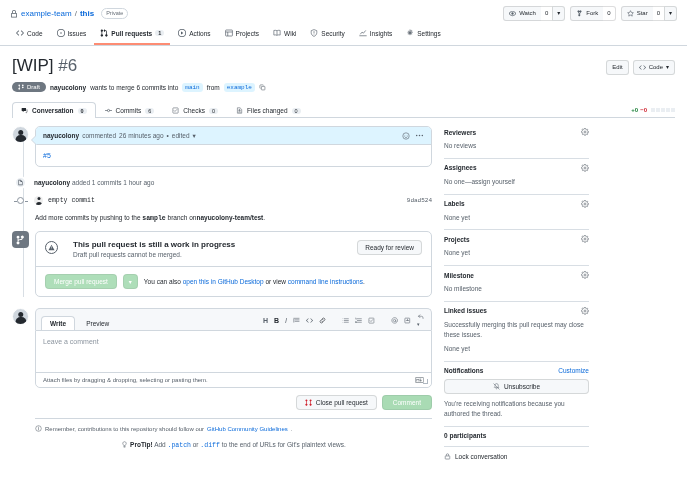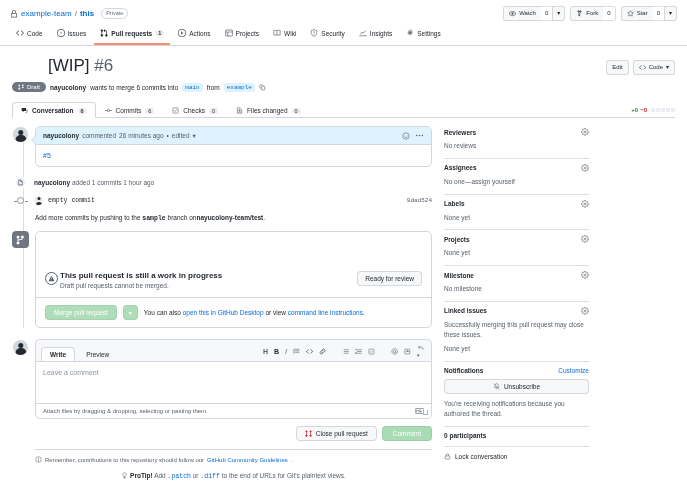--- a/index.html
+++ b/index.html
@@ -54,21 +54,21 @@
     white-space: nowrap;
   }
   .nav-item.selected { font-weight: 700; border-bottom-color: #fd8c73; }
   .nav-counter {
     background: #eaeef2; border-radius: 6px; padding: 0 3px; font-size: 5.5px;
   }
 
   
   .content { padding: 10px 12px 0 12px; }
   .pr-title-row { display: flex; align-items: flex-start; }
-  .pr-title { font-size: 17px; font-weight: 400; color: #24292f; line-height: 20px; margin-left: 36px; }
+  .pr-title { font-size: 17px; font-weight: 400; color: #24292f; line-height: 20px; }
   .pr-number { color: #57606a; font-weight: 300; }
   .title-actions { margin-left: auto; display: flex; gap: 4px; padding-top: 4px; }
 
   .pr-meta { display: flex; align-items: center; gap: 4px; margin-top: 6px; font-size: 6.5px; color: #24292f; }
   .draft-badge {
     background: #6e7781; color: #ffffff; border-radius: 10px;
     padding: 2px 6px; font-size: 6px; font-weight: 500;
     display: flex; align-items: center; gap: 3px;
   }
   .branch-chip {
@@ -172,21 +172,21 @@
   .push-note b { font-weight: 600; }
 
   
   .merge-wrap { display: flex; gap: 6px; margin-top: 9px; position: relative; }
   .merge-icon {
     width: 17px; height: 17px; flex: 0 0 17px; border-radius: 4px;
     background: #6e7781; display: flex; align-items: center; justify-content: center;
     position: relative; z-index: 2;
   }
   .merge-box { flex: 1; border: 1px solid #d0d7de; border-radius: 5px; background: #fff; }
-  .merge-status { display: flex; align-items: flex-start; padding: 8px 9px; gap: 2px; margin-top: 31px; }
+  .merge-status { display: flex; align-items: flex-start; padding: 8px 9px; gap: 15px; }
   .status-circle {
     width: 13px; height: 13px; border-radius: 50%;
     border: 1.5px solid #57606a; display: flex; align-items: center; justify-content: center;
     flex: 0 0 13px; margin-top: 1px;
   }
   .status-title { font-size: 8px; font-weight: 600; color: #24292f; }
   .status-sub { font-size: 6.5px; color: #57606a; margin-top: 2px; }
   .ready-btn {
     margin-left: auto; border: 1px solid rgba(27,31,36,0.15); background: #f6f8fa;
     border-radius: 4px; padding: 3px 7px; font-size: 6.5px; color: #24292f; white-space: nowrap;

